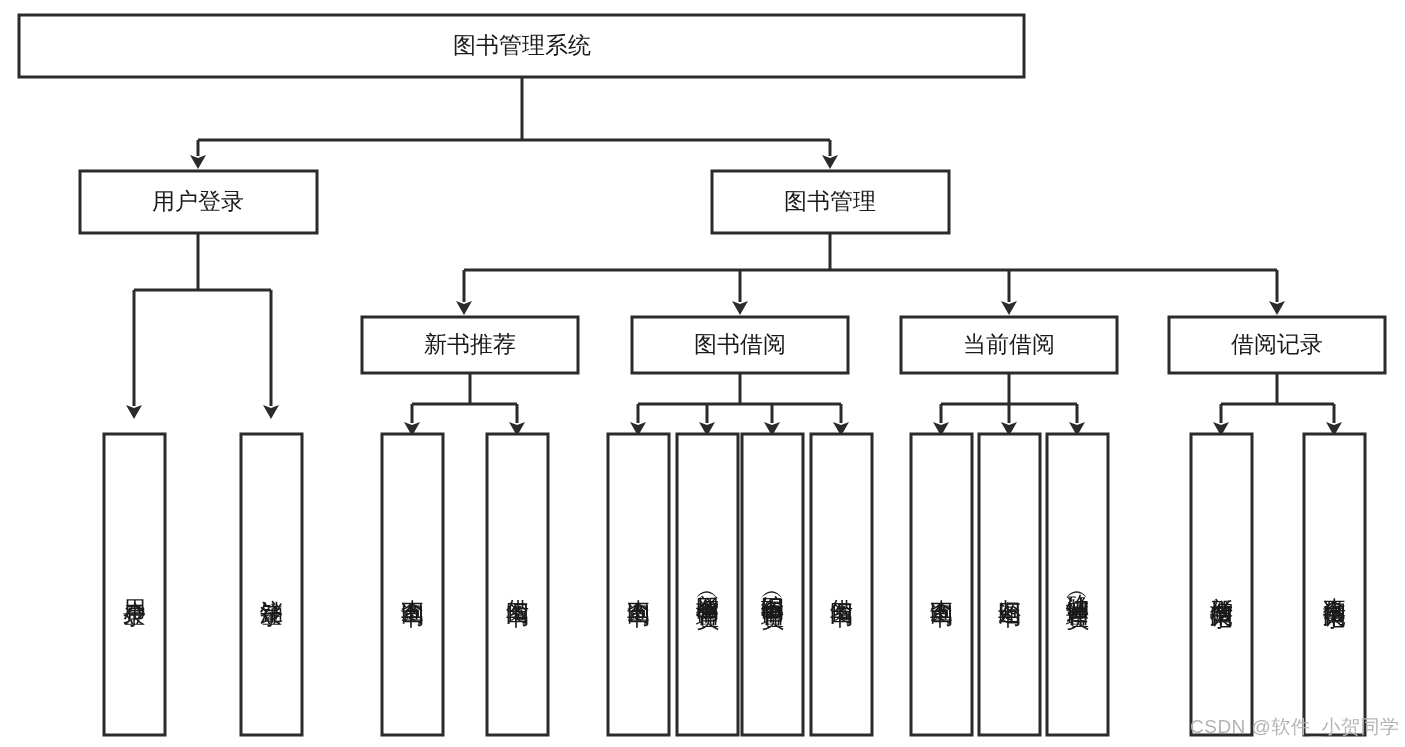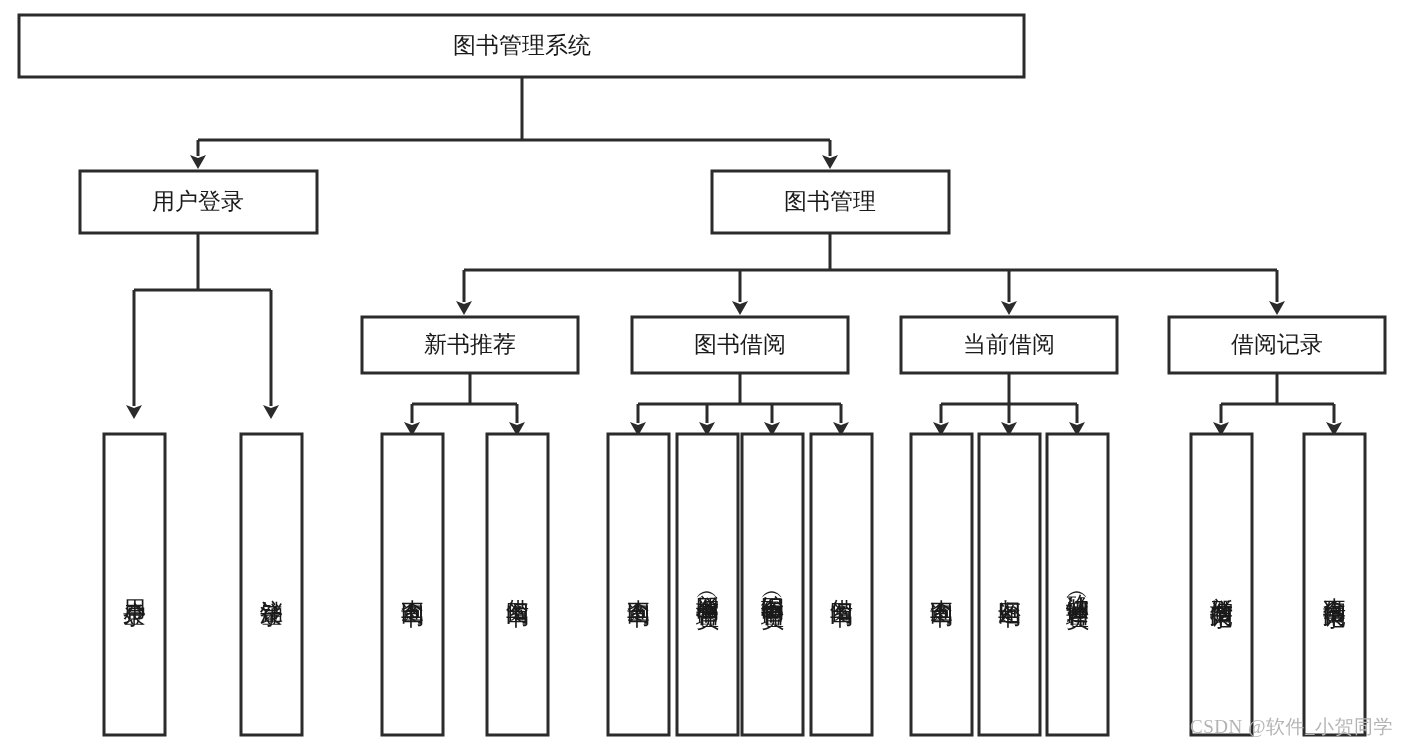--- a/index.html
+++ b/index.html
@@ -62,21 +62,21 @@
     text-orientation: upright;
     letter-spacing: 2px;
     line-height: 1;
     white-space: nowrap;
     text-align: center;
   }
   .watermark {
     position: absolute;
     left: 1190px;
     top: 714px;
-    font-family: Liberation Serif, serif;
+    font-family: Liberation Sans, sans-serif;
     font-size: 19px;
     color: #b4b4b4;
     white-space: nowrap;
     letter-spacing: 0.5px;
   }
 </style>
 </head>
 <body>
 
 <div id="diagram-root">

